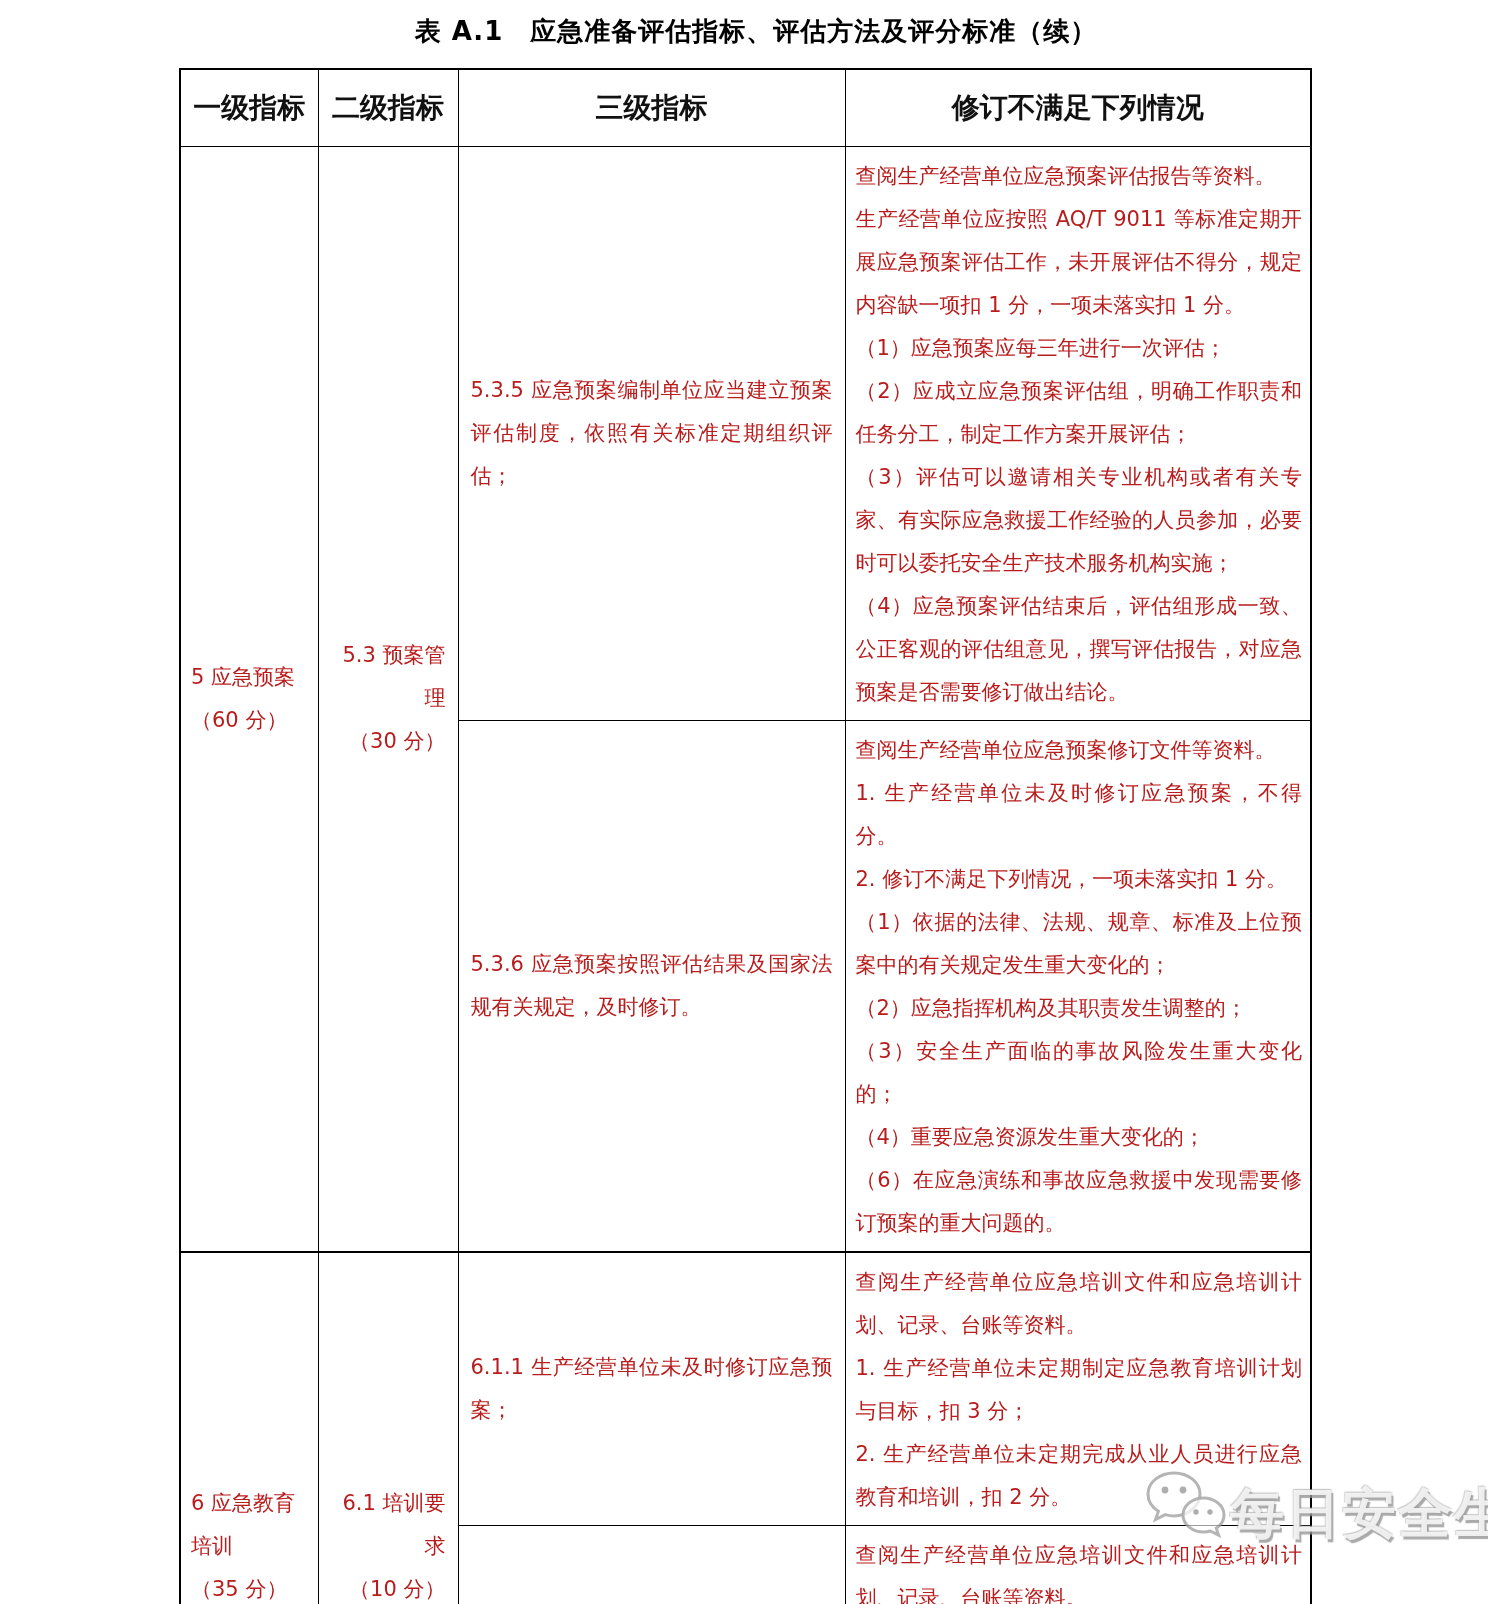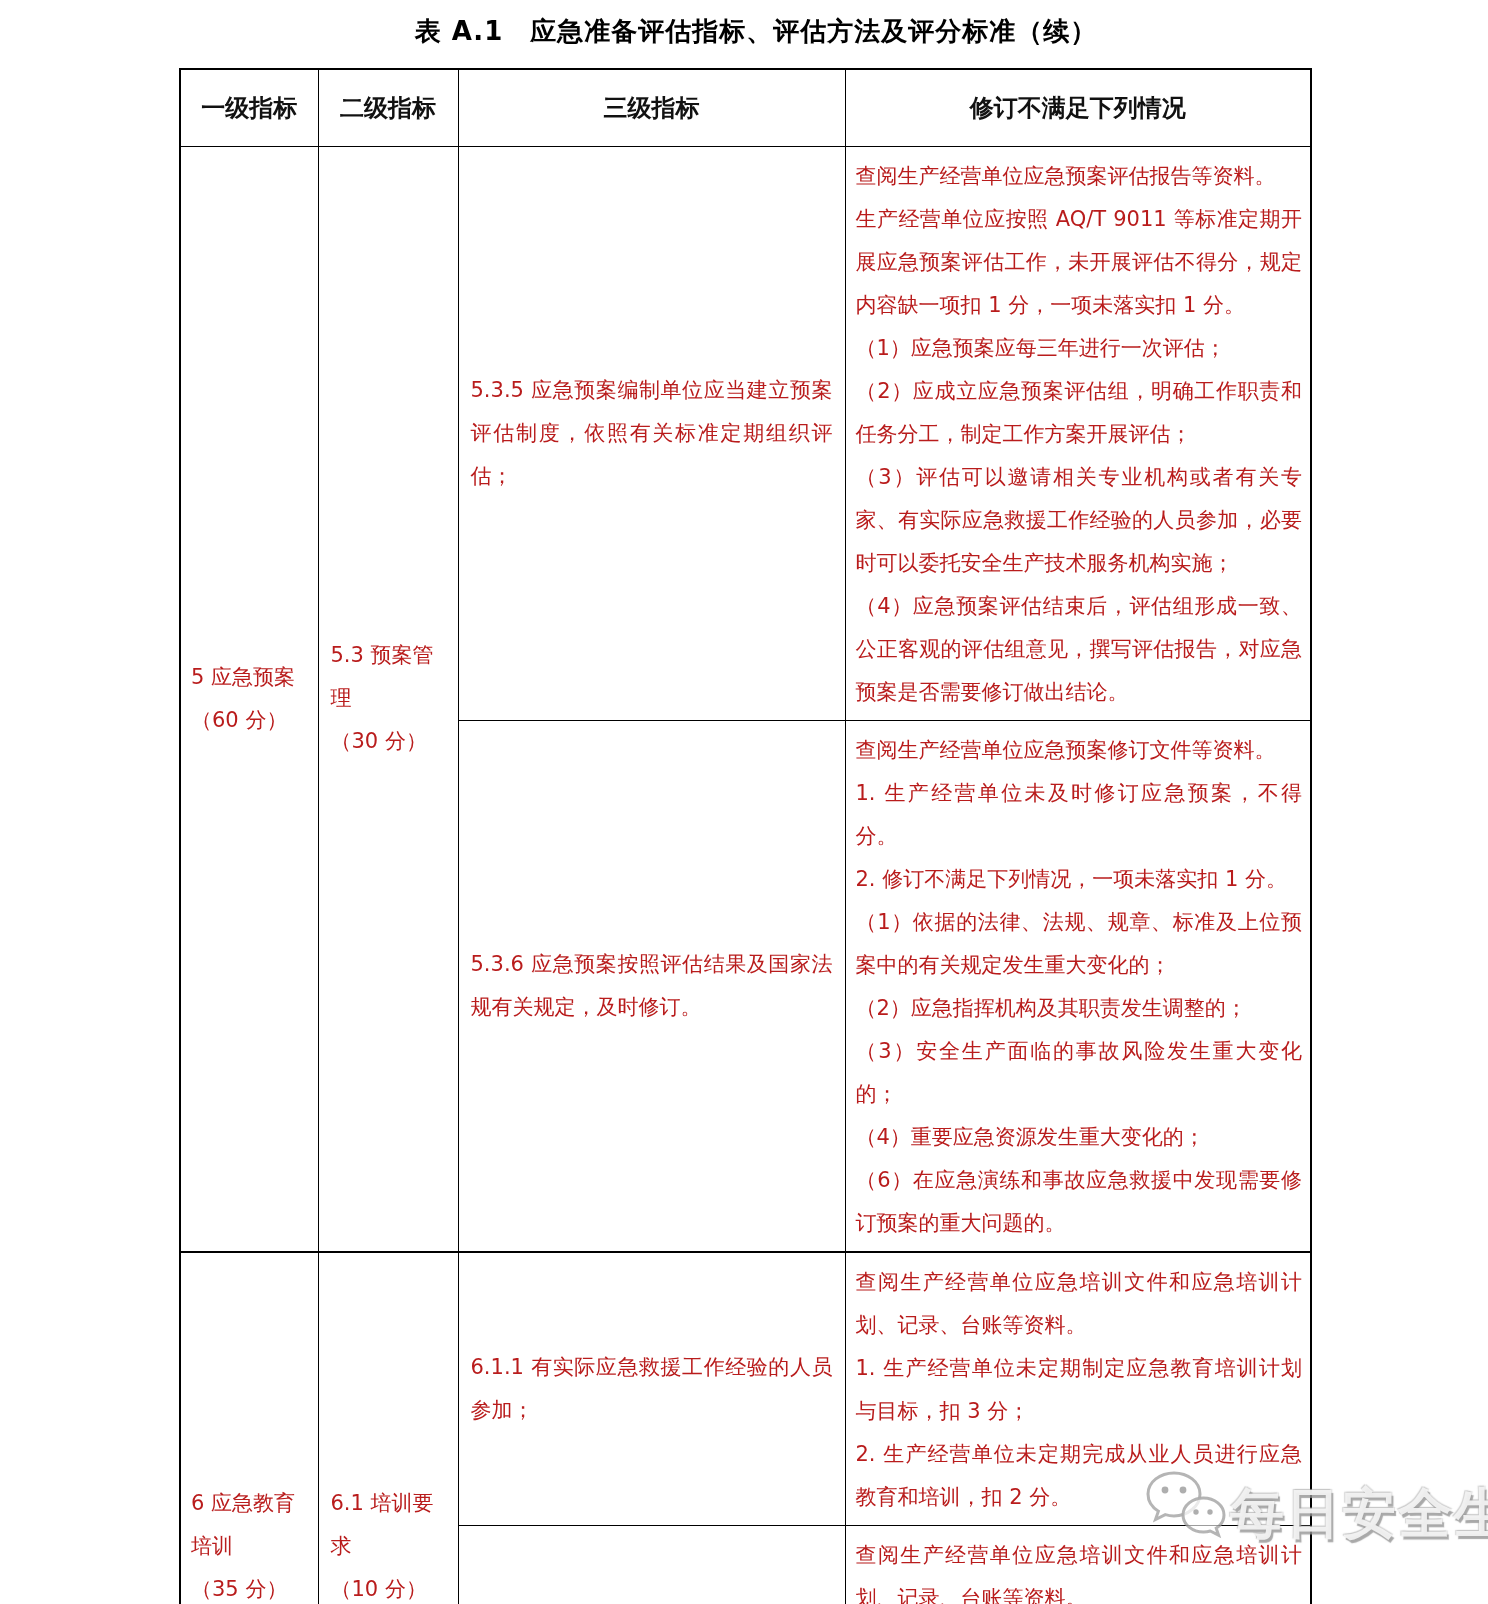--- a/index.html
+++ b/index.html
@@ -12,27 +12,27 @@
     position:absolute; top:14px; left:12px; width:100%;
     text-align:center; font-size:26px; font-weight:bold; letter-spacing:1px; color:#000;
   }
   table.eval {
     position:absolute; left:179px; top:68px; width:1131px;
     border-collapse:collapse; table-layout:fixed;
     border:2px solid #000;
   }
   table.eval th, table.eval td { border:1px solid #000; }
   thead th {
-    height:77px; font-size:24px; font-weight:bold;
+    height:77px; font-size:28px; font-weight:bold;
     vertical-align:middle; border-bottom:2px solid #000;
     background:#fff;
   }
   td { font-size:21px; line-height:43px; color:#b91c1c; }
   td.c1 { padding:22px 10px; white-space:pre-line; vertical-align:middle; }
-  td.c2 { padding:10px 12px; white-space:pre-line; vertical-align:middle; }
+  td.c2 { padding:10px 12px; white-space:pre-line; vertical-align:middle;text-align:right; }
   td.c3 { padding:0 12px; white-space:pre-line; vertical-align:middle; text-align:justify; }
   td.c4 { padding:8px 8px 6px 10px; white-space:pre-line; vertical-align:top; text-align:justify; }
   tr.r1 > td.c3, tr.r1 > td.c4 { height:510px; }
   tr.r2 > td.c3, tr.r2 > td.c4 { height:427px; }
   tr.r3 > td.c3, tr.r3 > td.c4 { height:236px; }
   tr.r4 > td.c3, tr.r4 > td.c4 { height:277px; }
   tr.group-start td { border-top:2px solid #000; }
   .watermark {
     position:absolute; left:1138px; top:1468px;
     display:flex; align-items:center; gap:0px;
@@ -93,21 +93,21 @@
 （2）应急指挥机构及其职责发生调整的；
 （3）安全生产面临的事故风险发生重大变化的；
 （4）重要应急资源发生重大变化的；
 （6）在应急演练和事故应急救援中发现需要修订预案的重大问题的。</td>
       </tr>
       <tr class="r3 group-start">
         <td class="c1" rowspan="2">6 应急教育培训
 （35 分）</td>
         <td class="c2" rowspan="2">6.1 培训要求
 （10 分）</td>
-        <td class="c3">6.1.1 有实际应急救援工作经验的人员参加；</td>
+        <td class="c3">6.1.1 生产经营单位未及时修订应急预案；</td>
         <td class="c4">查阅生产经营单位应急培训文件和应急培训计划、记录、台账等资料。
 1. 生产经营单位未定期制定应急教育培训计划与目标，扣 3 分；
 2. 生产经营单位未定期完成从业人员进行应急教育和培训，扣 2 分。</td>
       </tr>
       <tr class="r4">
         <td class="c3">6.1.2 从业人员应具备必要的应急知识、应急意识和应急技能，尤其是加强对直接作业环节安全意识和应急技能的培训工作。</td>
         <td class="c4">查阅生产经营单位应急培训文件和应急培训计划、记录、台账等资料。
 生产经营单位从业人员上岗前应经过应急培训，了解必要的应急知识、岗位风险、防范技能和事故应急措施等，未开展培训不得分，培训内容不全面、直接作业环节安全意识不足，每一项扣 1 分。</td>
       </tr>
     </tbody>

